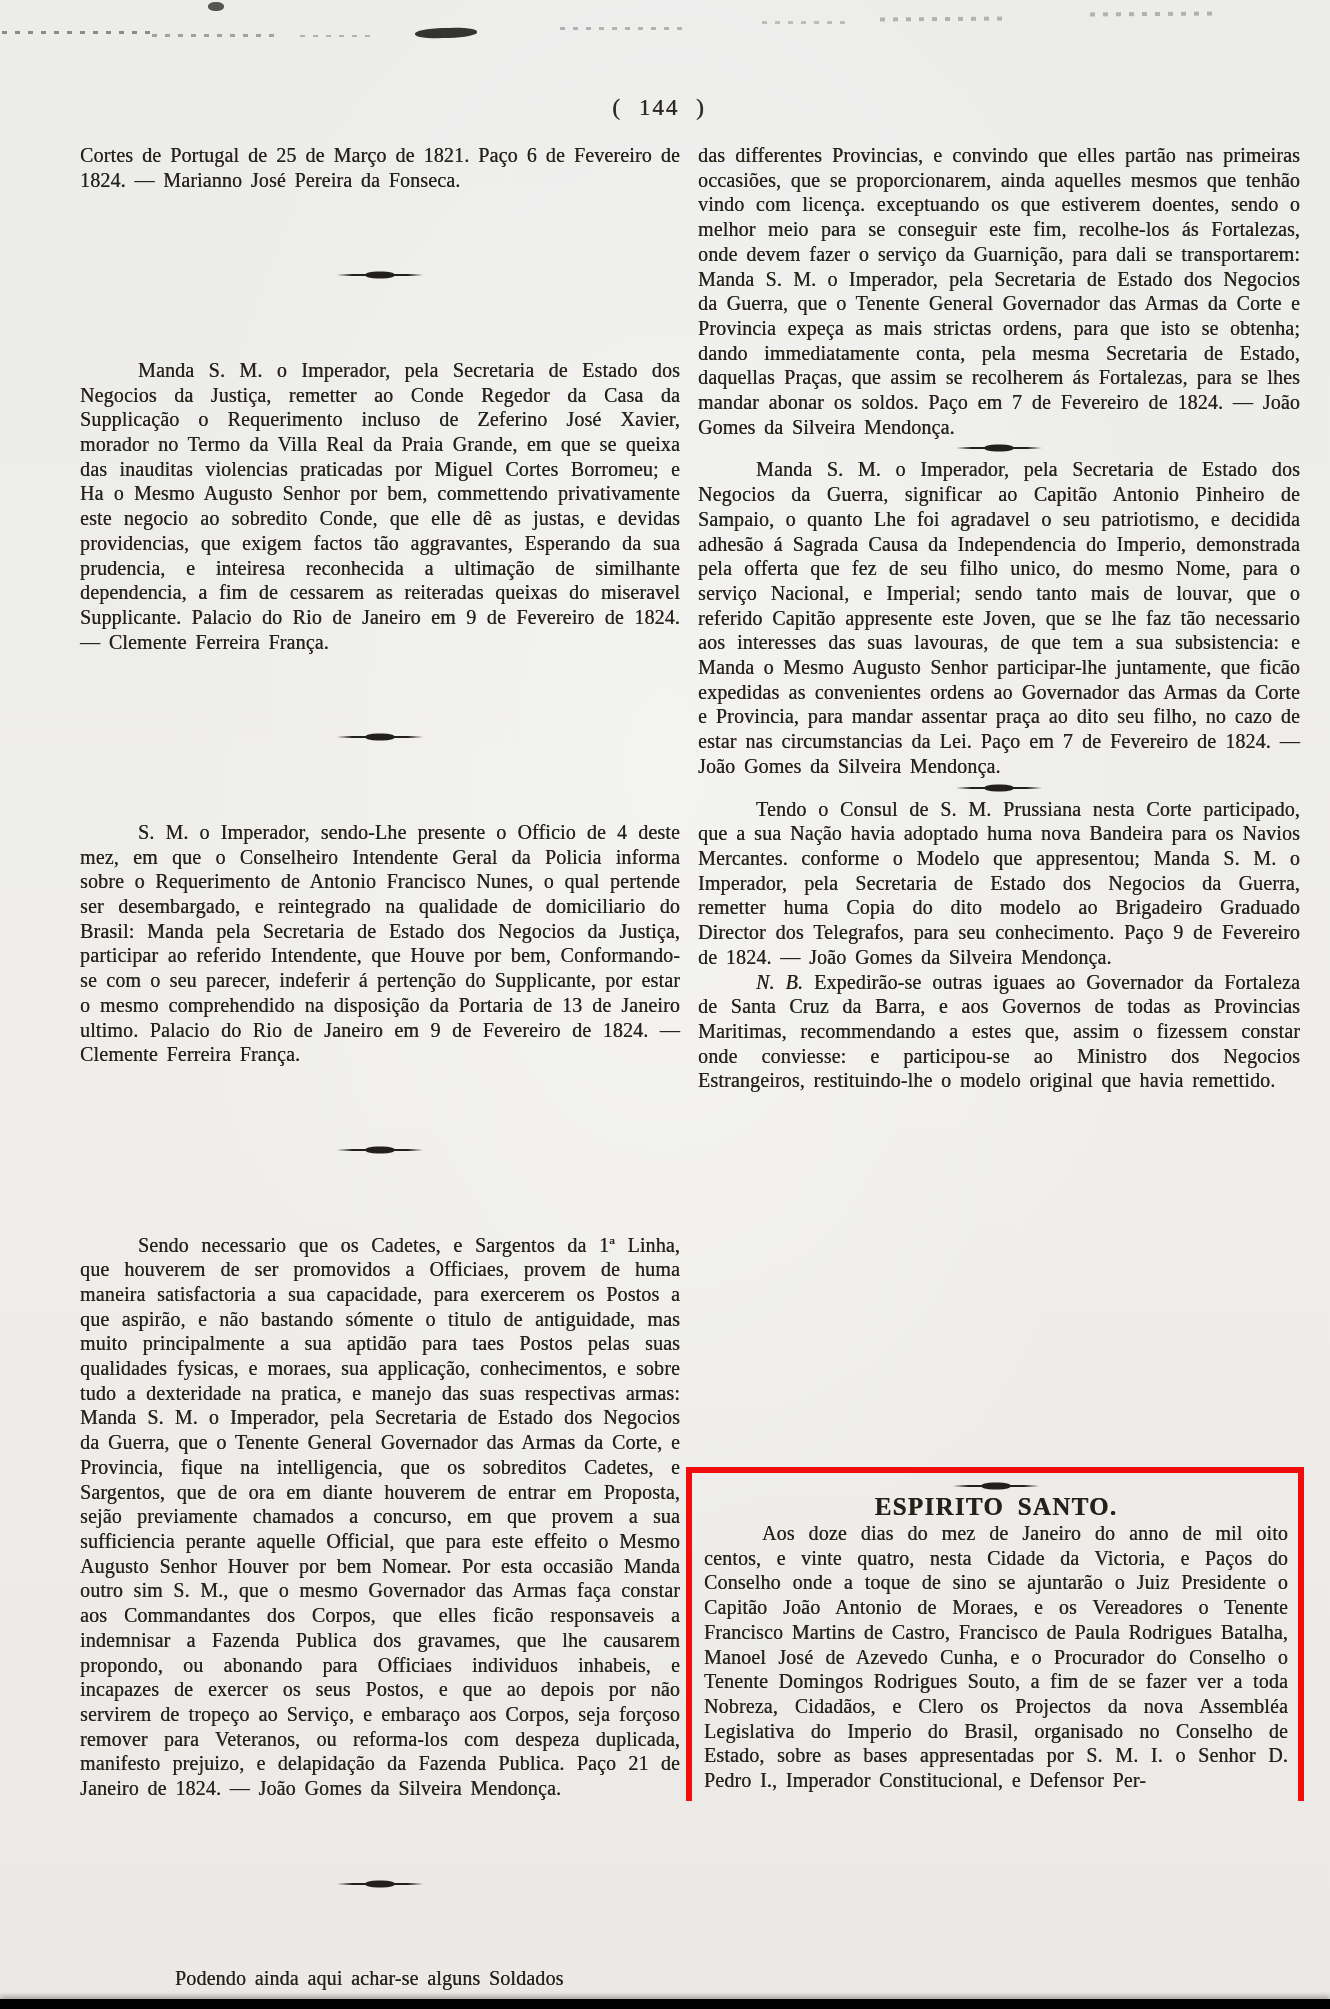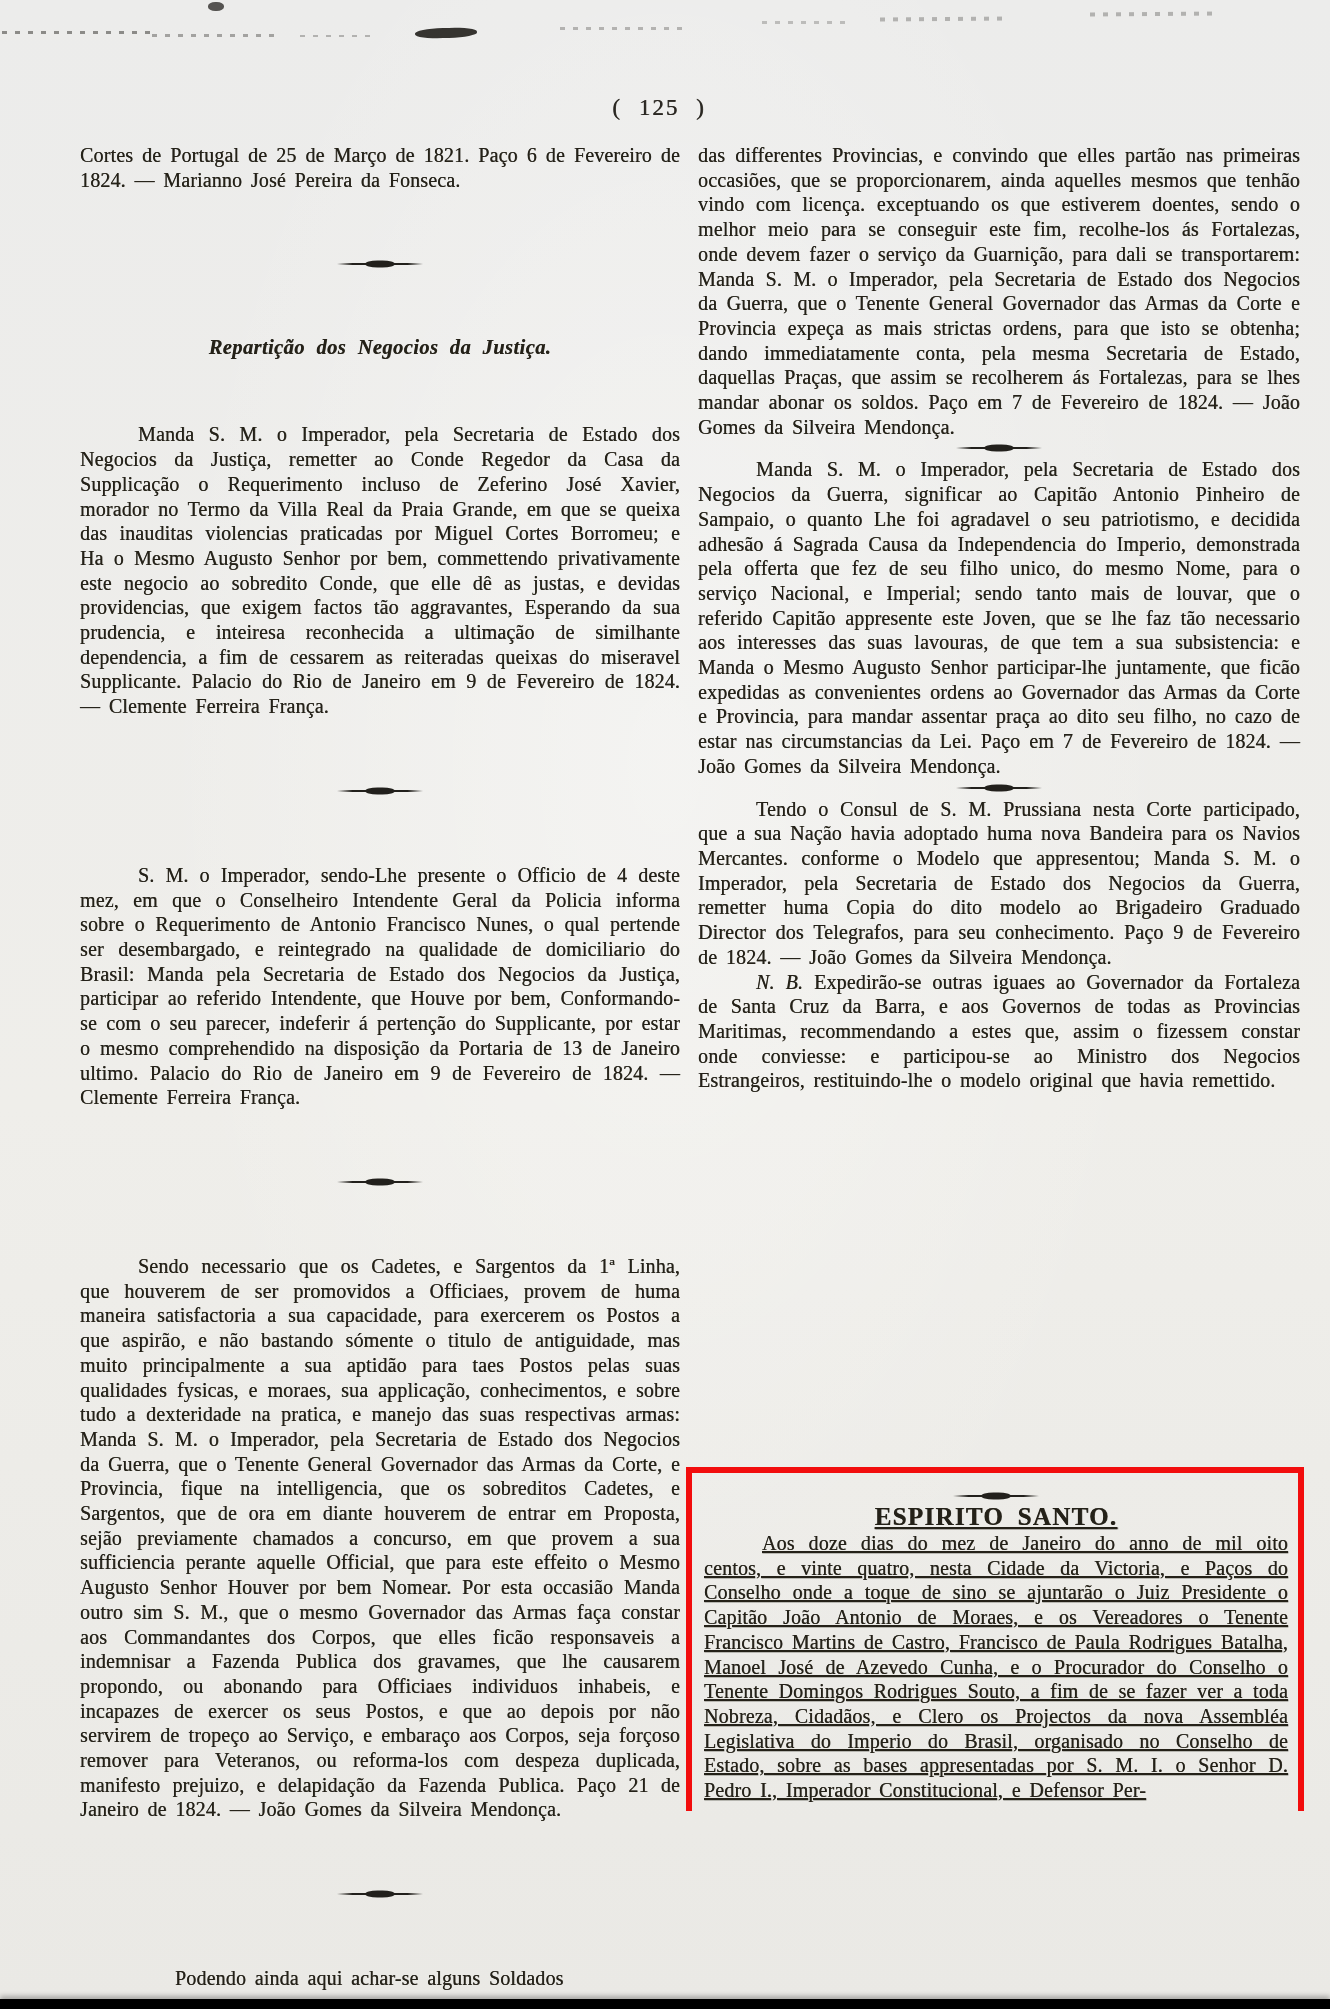--- a/index.html
+++ b/index.html
@@ -52,22 +52,21 @@
     background:linear-gradient(90deg,rgba(34,32,28,0),#22201c 18%,#22201c 82%,rgba(34,32,28,0));
   }
   .divider::before{
     content:"";position:absolute;left:50%;top:50%;
     transform:translate(-50%,-50%);
     width:30px;height:7px;background:#22201c;border-radius:50% / 60%;
   }
   .highlight-box{
     border:6px solid #f20d0d;border-bottom:none;
     margin:6px -4px 0 -12px;
-    padding:18px 10px 8px 12px;
-    text-decoration:underline;
+    padding:8px 10px 8px 12px;
   }
   .highlight-box .divider{margin:4px auto 0;}
   .bottom-bar{
     position:absolute;left:0;bottom:0;width:100%;height:10px;
     background:#000;box-shadow:0 -3px 5px rgba(0,0,0,0.28);
   }
   .noise{position:absolute;}
   .noise-dash{background-image:repeating-linear-gradient(90deg,rgba(22,20,16,0.9) 0 5px,rgba(22,20,16,0) 5px 13px);}
   .noise-blob{background:#15130f;border-radius:45%;}
 </style>
@@ -79,26 +78,25 @@
   <div class="noise noise-dash" style="left:2px;top:31px;width:150px;height:3px;opacity:.5;"></div>
   <div class="noise noise-dash" style="left:152px;top:34px;width:130px;height:2.5px;opacity:.38;"></div>
   <div class="noise noise-blob" style="left:208px;top:2px;width:16px;height:9px;opacity:.7;"></div>
   <div class="noise noise-dash" style="left:300px;top:35px;width:70px;height:2px;opacity:.3;"></div>
   <div class="noise noise-blob" style="left:415px;top:28px;width:62px;height:10px;opacity:.85;transform:rotate(-2deg);"></div>
   <div class="noise noise-dash" style="left:560px;top:27px;width:130px;height:3px;opacity:.3;"></div>
   <div class="noise noise-dash" style="left:762px;top:21px;width:90px;height:3px;opacity:.25;"></div>
   <div class="noise noise-dash" style="left:880px;top:17px;width:130px;height:4px;opacity:.3;transform:rotate(-0.5deg);"></div>
   <div class="noise noise-dash" style="left:1090px;top:12px;width:130px;height:4px;opacity:.3;transform:rotate(-0.5deg);"></div>
 
-  <div class="page-number">( 125 )</div>
+  <div class="page-number">( 144 )</div>
 
   <div class="column" id="left-col">
       <p class="para">Cortes de Portugal de 25 de Março de 1821. Paço 6 de Fevereiro de 1824. — Marianno José Pereira da Fonseca.</p>
       <div class="divider"></div>
-      <h3 class="section-heading">Repartição dos Negocios da Justiça.</h3>
       <p class="para ind">Manda S. M. o Imperador, pela Secretaria de Estado dos Negocios da Justiça, remetter ao Conde Regedor da Casa da Supplicação o Requerimento incluso de Zeferino José Xavier, morador no Termo da Villa Real da Praia Grande, em que se queixa das inauditas violencias praticadas por Miguel Cortes Borromeu; e Ha o Mesmo Augusto Senhor por bem, commettendo privativamente este negocio ao sobredito Conde, que elle dê as justas, e devidas providencias, que exigem factos tão aggravantes, Esperando da sua prudencia, e inteiresa reconhecida a ultimação de similhante dependencia, a fim de cessarem as reiteradas queixas do miseravel Supplicante. Palacio do Rio de Janeiro em 9 de Fevereiro de 1824. — Clemente Ferreira França.</p>
       <div class="divider"></div>
       <p class="para ind">S. M. o Imperador, sendo-Lhe presente o Officio de 4 deste mez, em que o Conselheiro Intendente Geral da Policia informa sobre o Requerimento de Antonio Francisco Nunes, o qual pertende ser desembargado, e reintegrado na qualidade de domiciliario do Brasil: Manda pela Secretaria de Estado dos Negocios da Justiça, participar ao referido Intendente, que Houve por bem, Conformando-se com o seu parecer, indeferir á pertenção do Supplicante, por estar o mesmo comprehendido na disposição da Portaria de 13 de Janeiro ultimo. Palacio do Rio de Janeiro em 9 de Fevereiro de 1824. — Clemente Ferreira França.</p>
       <div class="divider"></div>
       <p class="para ind">Sendo necessario que os Cadetes, e Sargentos da 1ª Linha, que houverem de ser promovidos a Officiaes, provem de huma maneira satisfactoria a sua capacidade, para exercerem os Postos a que aspirão, e não bastando sómente o titulo de antiguidade, mas muito principalmente a sua aptidão para taes Postos pelas suas qualidades fysicas, e moraes, sua applicação, conhecimentos, e sobre tudo a dexteridade na pratica, e manejo das suas respectivas armas: Manda S. M. o Imperador, pela Secretaria de Estado dos Negocios da Guerra, que o Tenente General Governador das Armas da Corte, e Provincia, fique na intelligencia, que os sobreditos Cadetes, e Sargentos, que de ora em diante houverem de entrar em Proposta, sejão previamente chamados a concurso, em que provem a sua sufficiencia perante aquelle Official, que para este effeito o Mesmo Augusto Senhor Houver por bem Nomear. Por esta occasião Manda outro sim S. M., que o mesmo Governador das Armas faça constar aos Commandantes dos Corpos, que elles ficão responsaveis a indemnisar a Fazenda Publica dos gravames, que lhe causarem propondo, ou abonando para Officiaes individuos inhabeis, e incapazes de exercer os seus Postos, e que ao depois por não servirem de tropeço ao Serviço, e embaraço aos Corpos, seja forçoso remover para Veteranos, ou reforma-los com despeza duplicada, manifesto prejuizo, e delapidação da Fazenda Publica. Paço 21 de Janeiro de 1824. — João Gomes da Silveira Mendonça.</p>
       <div class="divider"></div>
       <p class="para ind-deep">Podendo ainda aqui achar-se alguns Soldados</p>
     </div>
 
   <div id="right-col">

